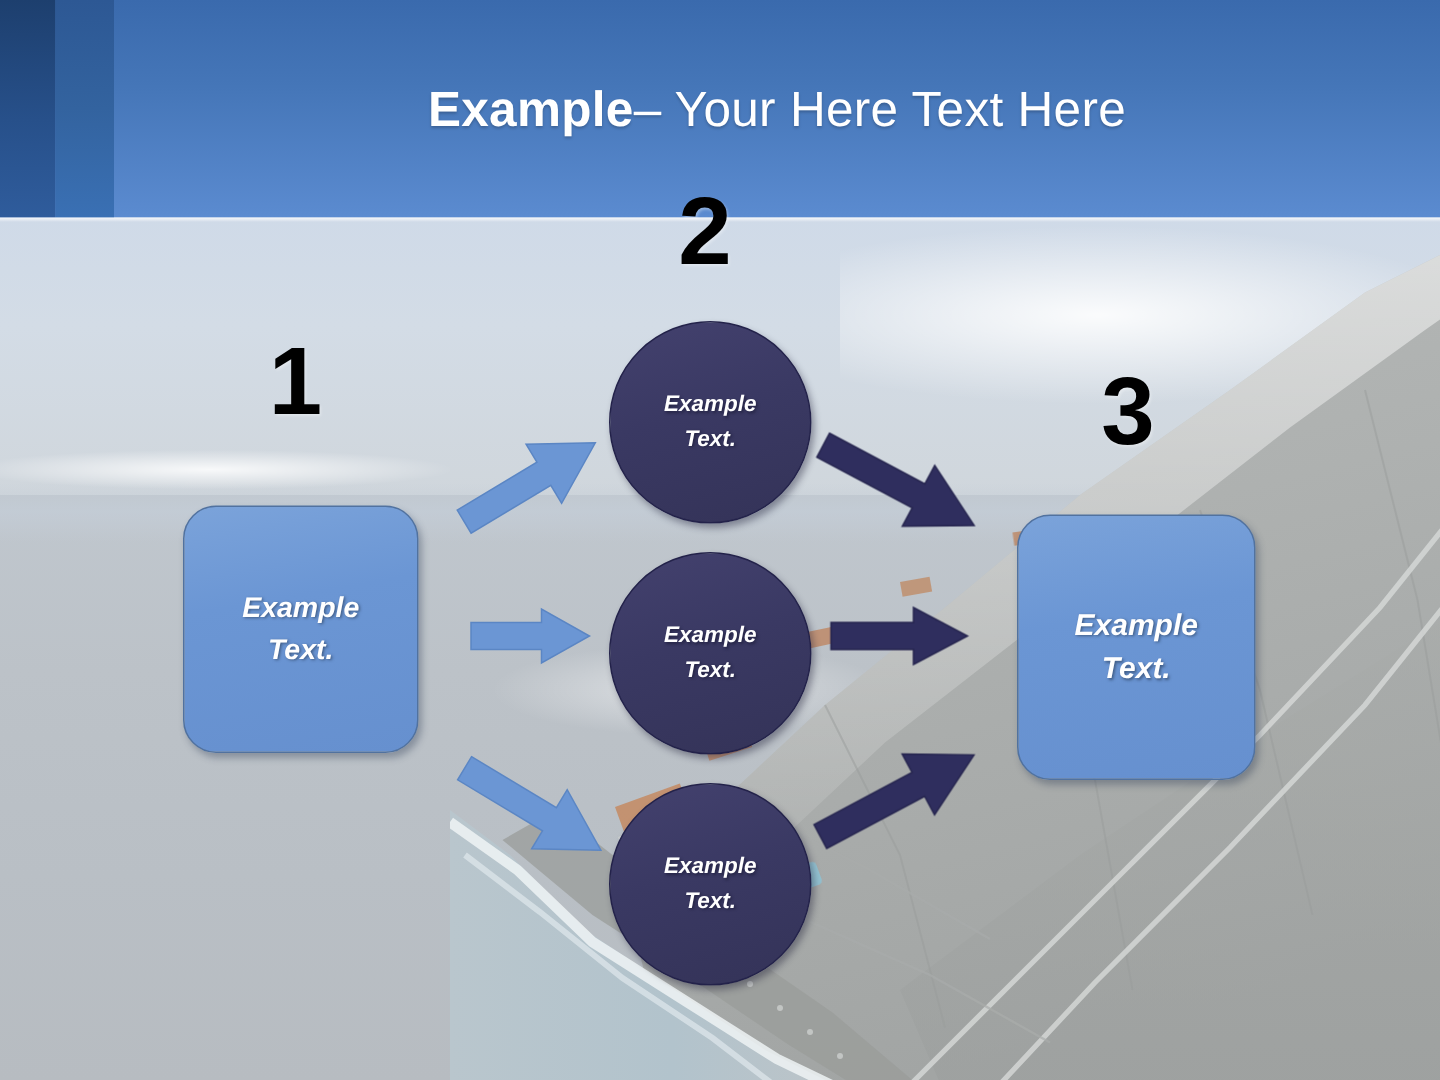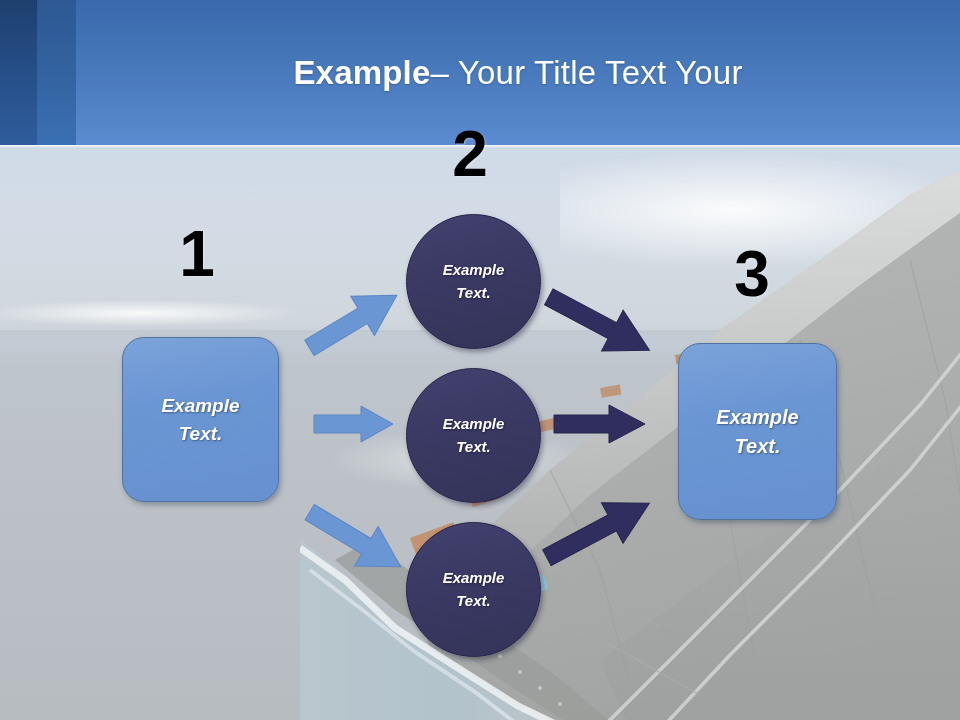--- a/index.html
+++ b/index.html
@@ -203,21 +203,21 @@
     </div>
   </div>
 
   <div class="header">
     <div class="header-stripe-1"></div>
     <div class="header-stripe-2"></div>
   </div>
   <div class="header-underline"></div>
   <div class="title">
     <span class="bold">Example</span>
-      <span class="rest"> – Your Title Text Your</span>
+      <span class="rest"> – Your Here Text Here</span>
   </div>
 
   <div class="step-num" style="left:152px;top:222px;width:90px;">1</div>
   <div class="step-num" style="left:425px;top:122px;width:90px;">2</div>
   <div class="step-num" style="left:707px;top:242px;width:90px;">3</div>
 
   <div class="rbox" style="left:122px;top:337px;width:155px;height:163px;">
     <span>Example</span>
     <span>Text.</span>
   </div>

